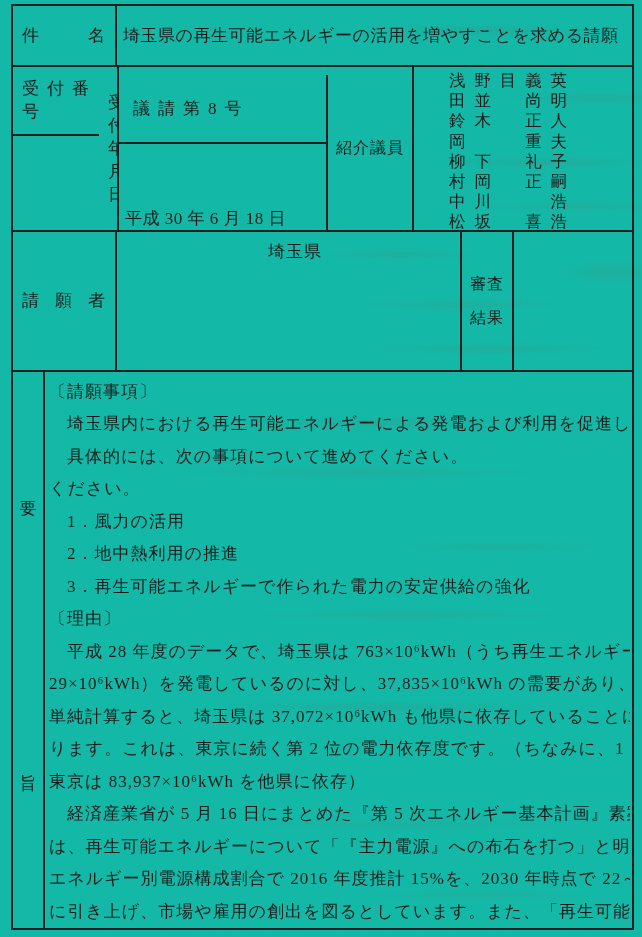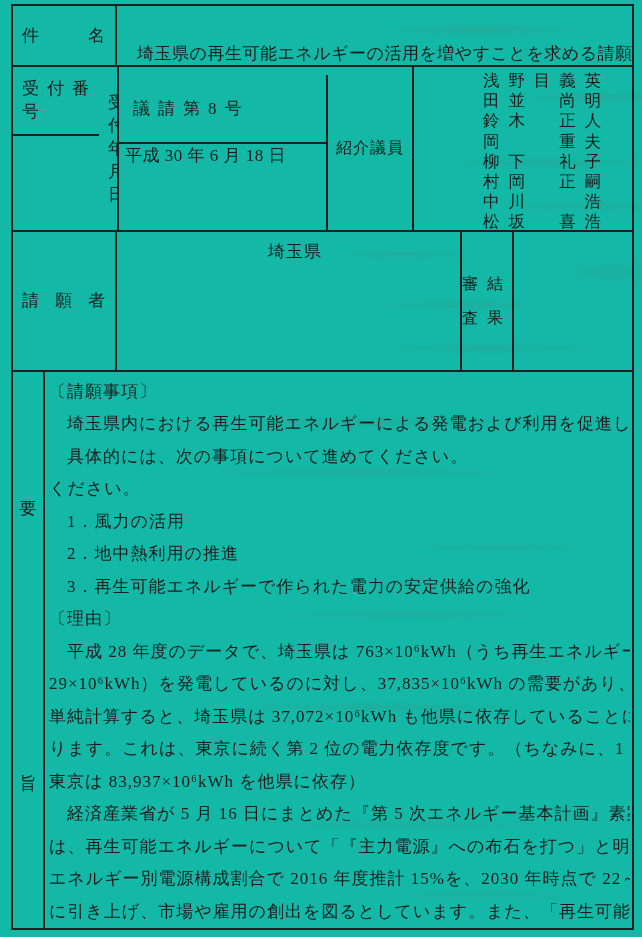--- a/index.html
+++ b/index.html
@@ -62,59 +62,59 @@
   .label-cell{
     width:104px;display:flex;align-items:center;
     padding:0 9px;
   }
   .jtext{
     width:100%;
     text-align:justify;text-align-last:justify;
     letter-spacing:1px;
   }
   .subject-value{
-    flex:1;display:flex;align-items:flex-end;
-    padding-left:20px;letter-spacing:.5px;white-space:nowrap;
+    flex:1;display:flex;align-items:center;
+    padding-left:6px;letter-spacing:.5px;white-space:nowrap;
   }
 
   
   .row-reception{height:165px;}
   .stack{display:flex;flex-direction:row;width:104px;}
   .stack .top{height:69px;}
   .stack .bottom{flex:1;}
   .stack-vals{width:207px;display:flex;flex-direction:column;margin-top:8px;}
   .recno-value{
     height:69px;display:flex;align-items:center;
     padding-left:14px;letter-spacing:8px;white-space:nowrap;
   }
   .recdate-value{
-    flex:1;display:flex;align-items:flex-start;
+    flex:1;display:flex;align-items:flex-end;
     padding-left:6px;letter-spacing:.5px;white-space:nowrap;
   }
   .introducer-label-cell{
     width:86px;display:flex;align-items:center;justify-content:center;
     font-size:16px;letter-spacing:1px;white-space:nowrap;
   }
   .names-cell{flex:1;padding-top:4px;}
   .names-block{
-    margin-left:69px;width:118px;
+    margin-left:35px;width:118px;
     font-size:16.5px;line-height:20.2px;
   }
   .name-line{
     text-align:justify;text-align-last:justify;
     white-space:pre;overflow:hidden;
   }
 
   
   .row-petitioner{height:142px;}
   .petitioner-value{
     width:345px;padding:8px 0 0 13px;letter-spacing:1px;text-align:center;
   }
   .review-label-cell{
-    width:52px;display:flex;flex-direction:row;
+    width:52px;display:flex;flex-direction:column;
     align-items:center;justify-content:center;
     font-size:16px;line-height:34px;letter-spacing:1px;
   }
   .review-result-cell{flex:1;}
 
   
   .row-summary{flex:1;}
   .summary-label-cell{
     width:32px;position:relative;
   }

